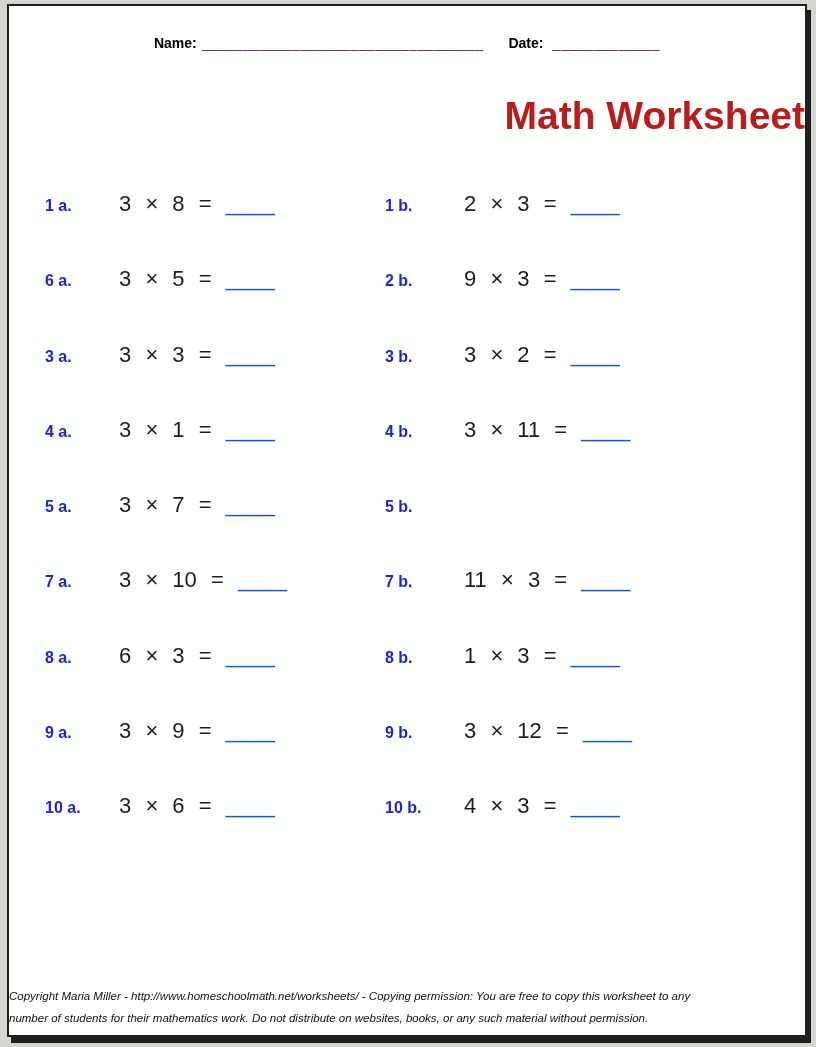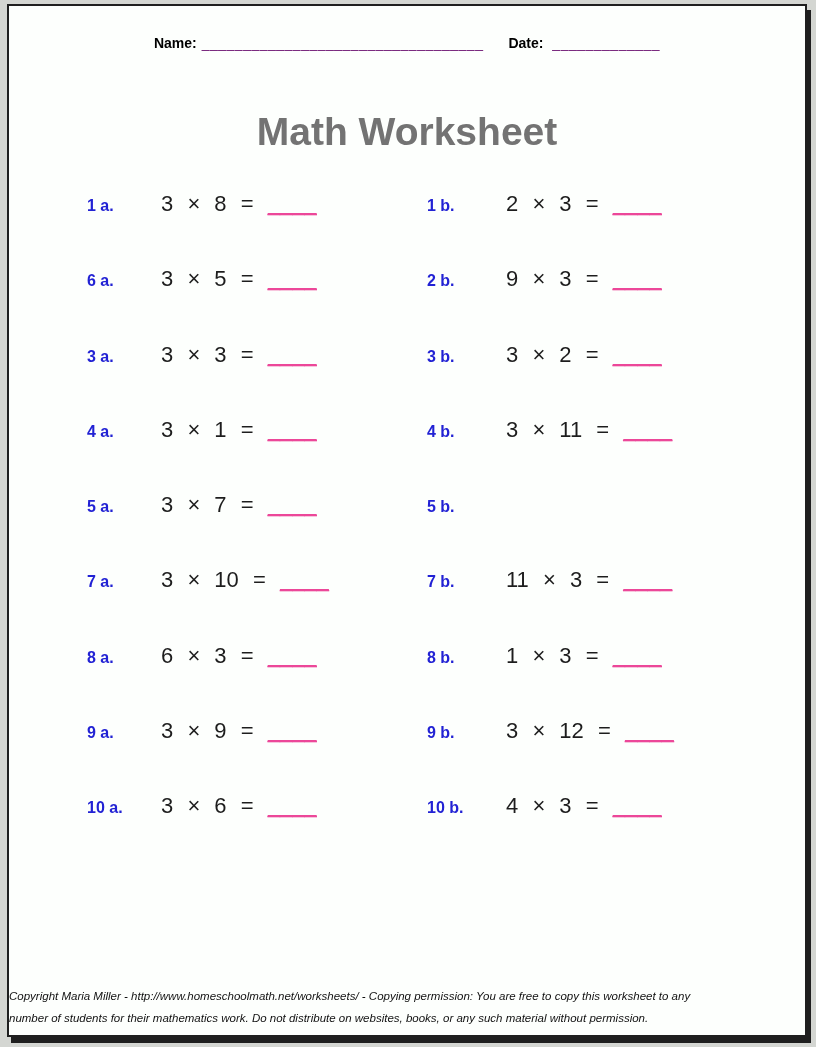--- a/index.html
+++ b/index.html
@@ -43,58 +43,57 @@
   }
   .wline {
     color: #701a75;
     font-size: 14px;
     letter-spacing: 0.5px;
   }
   .date-group { margin-left: 25px; }
   
   .title {
     position: absolute;
-    top: 104px;
+    top: 88px;
     left: 0;
     width: 100%;
-    text-align: center;
+    text-align: right;
     font-size: 39px;
     font-weight: bold;
-    color: #737373;
+    color: #b91c1c;
   }
   
   .problems {
     position: absolute;
     top: 185px;
     left: 0;
     width: 100%;
   }
   .prow {
     display: grid;
     grid-template-columns: 74px 266px 79px auto;
-    padding-left: 78px;
+    padding-left: 36px;
     height: 75.3px;
     align-items: baseline;
   }
   .plabel {
     font-size: 16px;
     font-weight: bold;
     color: #2222d4;
     white-space: nowrap;
   }
   .pexpr {
     font-size: 22px;
     color: #1d1d1d;
     word-spacing: 8px;
     white-space: nowrap;
   }
   .blank {
     letter-spacing: 0px;
-    color: #ec4899;
-    text-decoration: underline;
+    color: #1d4ed8;
   }
   
   .footer {
     position: absolute;
     top: 979px;
     left: 0;
     width: 100%;
     text-align: left;
     font-style: italic;
     font-size: 11.5px;

